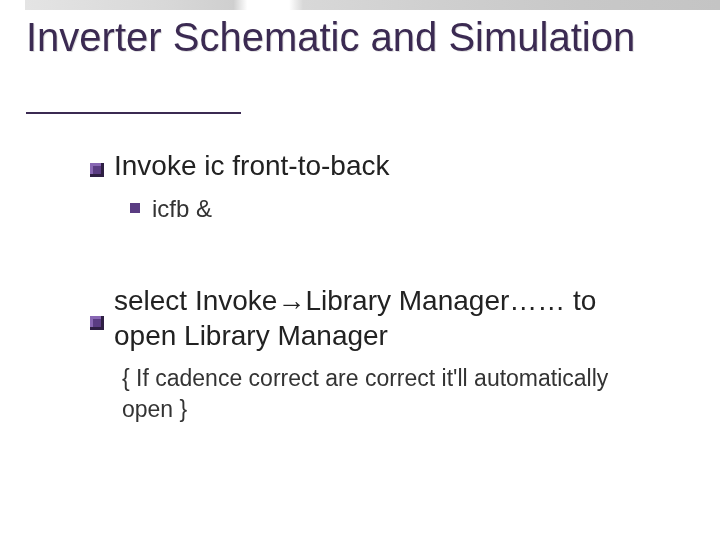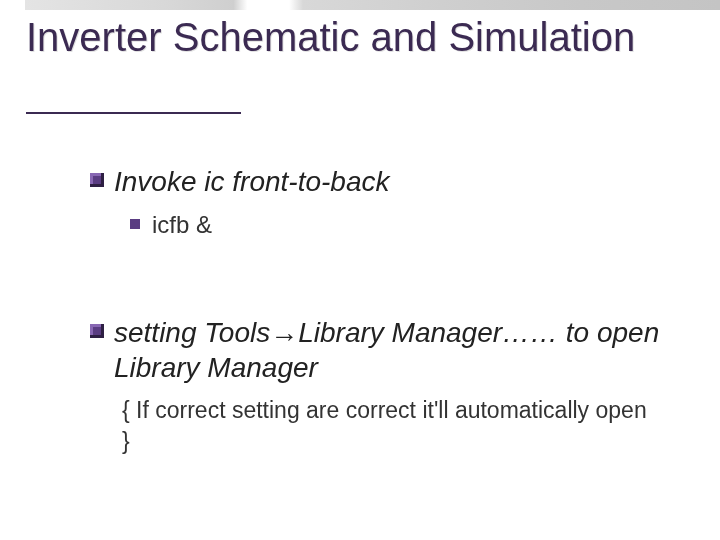--- a/index.html
+++ b/index.html
@@ -49,24 +49,23 @@
   }
   .body {
     position: absolute;
     top: 140px;
     left: 90px;
     right: 60px;
     color: #2a2a2a;
   }
   .l1 {
     display: flex;
-    align-items: flex-start;
-    margin-top: 24px;
+    align-items: center;
+    margin-top: 8px;
     margin-bottom: 6px;
-    font-style: italic;
   }
   .l1 .bullet {
     flex: 0 0 auto;
     width: 14px;
     height: 14px;
     margin-top: 9px;
     margin-right: 10px;
     background: #5a3c82;
     box-shadow: inset -3px -3px 0 0 #2e1f43, inset 3px 3px 0 0 #8867b3;
   }
@@ -129,22 +128,22 @@
     <div class="l2">
       <div class="bullet"></div>
       <div class="text">icfb &amp;</div>
     </div>
 
     <div class="gap"></div>
 
     <div class="l1">
       <div class="bullet"></div>
       <div class="text">
-        <span>setting Tools</span><span class="arrow">→</span><span>Library Manager…… to open Library Manager</span>
+        <span>select Invoke</span><span class="arrow">→</span><span>Library Manager…… to open Library Manager</span>
       </div>
     </div>
 
     <div class="l3">
-      <div class="text">{ If correct setting are correct it'll automatically open }</div>
+      <div class="text">{ If cadence correct are correct it'll automatically open }</div>
     </div>
 
   </div>
 </div>
 
 </body></html>

